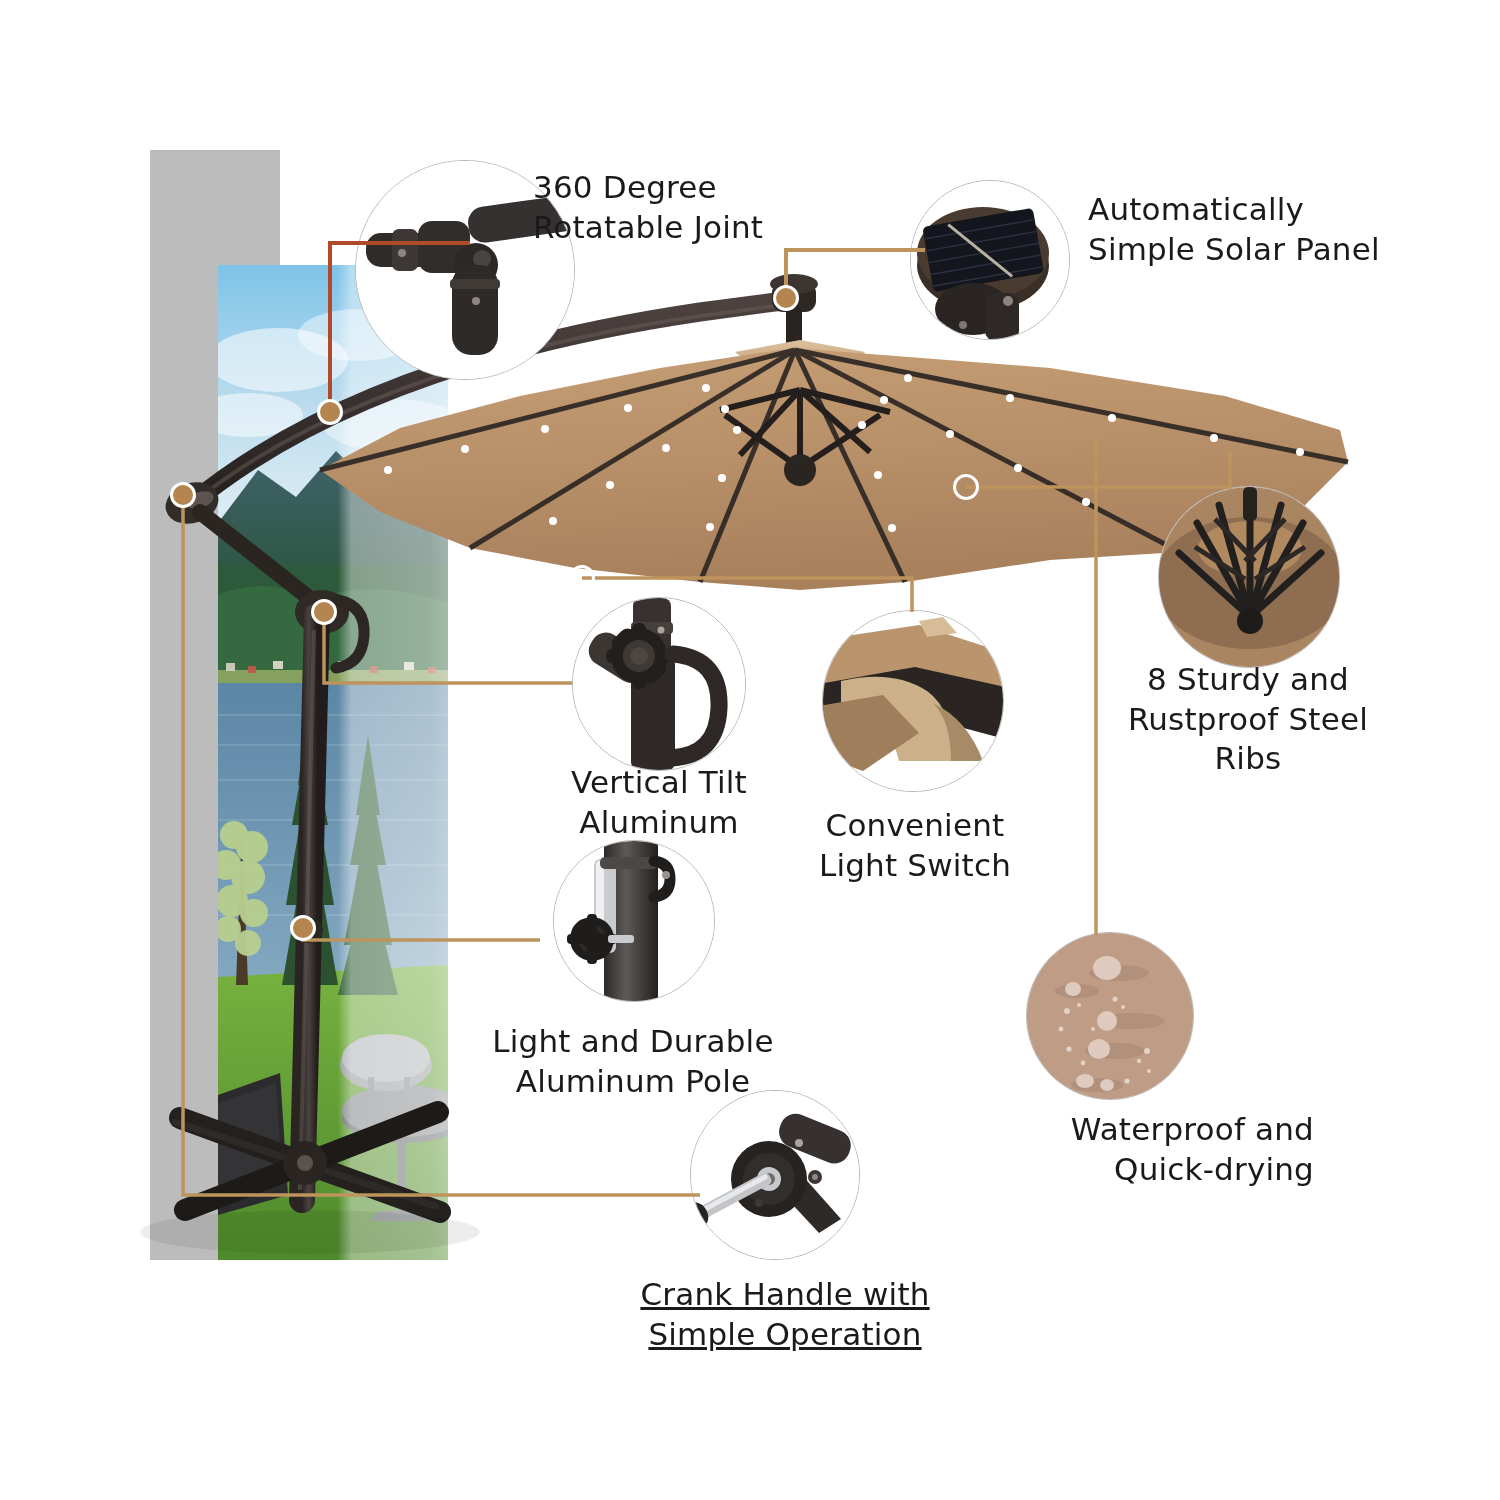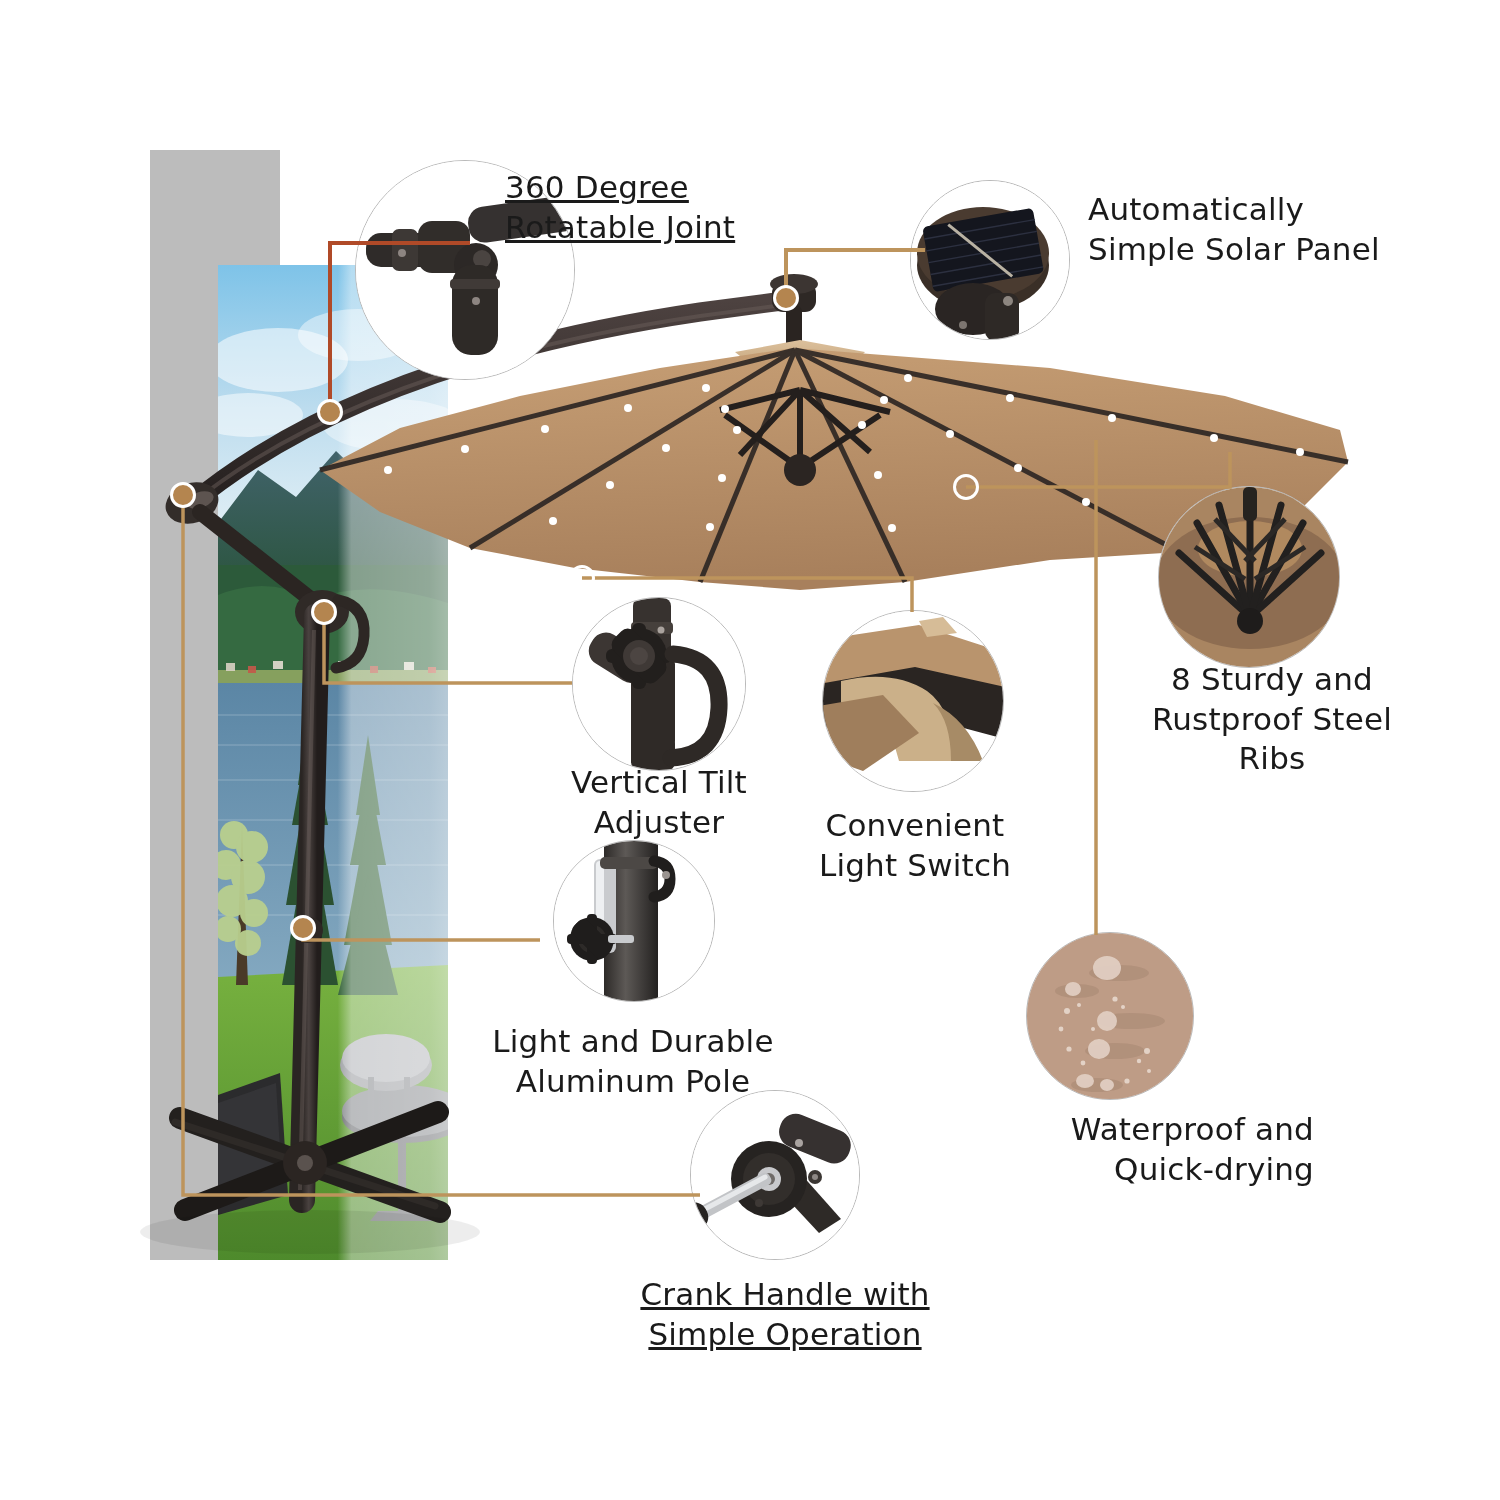--- a/index.html
+++ b/index.html
@@ -315,21 +315,21 @@
         <rect x="110" y="48" width="110" height="36" rx="16" fill="#353130" transform="rotate(-8 110 48)"></rect>
         <circle cx="120" cy="104" r="22" fill="#2c2826"></circle>
         <circle cx="126" cy="98" r="9" fill="#4a4441"></circle>
         <rect x="96" y="104" width="46" height="90" rx="19" fill="#2e2a27"></rect>
         <rect x="94" y="118" width="50" height="10" rx="4" fill="#403a37"></rect>
         <circle cx="120" cy="140" r="4" fill="#8d8581"></circle>
         <circle cx="46" cy="92" r="4" fill="#8d8581"></circle>
       </g>
     </svg>
   </div>
-  <div class="callout-label left" style="left:505px; top:168px; width:330px;text-decoration:underline;">360 Degree
+  <div class="callout-label left" style="left:533px; top:168px; width:330px;">360 Degree
 Rotatable Joint</div>
 
   <div class="bubble" style="left:910px; top:180px; width:160px; height:160px;">
     <svg width="160" height="160" viewBox="0 0 160 160">
       <rect width="160" height="160" fill="#ffffff"></rect>
       <ellipse cx="72" cy="84" rx="66" ry="46" fill="#3a2f27"></ellipse>
       <ellipse cx="72" cy="72" rx="66" ry="46" fill="#4a3b30"></ellipse>
       <g transform="rotate(-10 72 68)">
         <rect x="16" y="36" width="112" height="66" rx="5" fill="#14161e"></rect>
         <g stroke="#2c3040" stroke-width="1.4">
@@ -367,21 +367,21 @@
       <g stroke="#2b2826" stroke-width="5" fill="none">
         <path d="M36,60 L86,92"></path>
           <path d="M146,60 L96,92"></path>
         <path d="M56,32 L96,74"></path>
           <path d="M126,32 L86,74"></path>
       </g>
       <circle cx="91" cy="134" r="13" fill="#1e1c1b"></circle>
       <rect x="84" y="0" width="14" height="34" rx="5" fill="#26231f"></rect>
     </svg>
   </div>
-  <div class="callout-label center" style="left:1098px; top:660px; width:300px;margin-left:24px;">8 Sturdy and
+  <div class="callout-label center" style="left:1098px; top:660px; width:300px;">8 Sturdy and
 Rustproof Steel
 Ribs</div>
 
   <div class="bubble" style="left:572px; top:597px; width:174px; height:174px;">
     <svg width="174" height="174" viewBox="0 0 174 174">
       <rect width="174" height="174" fill="#ffffff"></rect>
       <rect x="60" y="0" width="38" height="60" rx="8" fill="#37322f"></rect>
       <rect x="58" y="24" width="42" height="12" rx="4" fill="#46403c"></rect>
       <circle cx="88" cy="32" r="3.5" fill="#aaa39e"></circle>
       <rect x="58" y="56" width="44" height="118" rx="10" fill="#2f2a27"></rect>
@@ -394,21 +394,21 @@
           <rect x="-30" y="-14" width="60" height="28" rx="9" transform="rotate(45)"></rect>
         </g>
         <circle cx="0" cy="0" r="16" fill="#3f3936"></circle>
         <circle cx="0" cy="0" r="9" fill="#4c4542"></circle>
       </g>
       <path d="M100,56 q48,4 46,54 q-2,48 -48,50" stroke="#2e2926" stroke-width="17" fill="none" stroke-linecap="round"></path>
       <path d="M104,76 q26,10 24,38 q-2,26 -26,32" stroke="#ffffff" stroke-width="5" fill="none" opacity="0.12"></path>
     </svg>
   </div>
   <div class="callout-label center" style="left:528px; top:763px; width:262px;">Vertical Tilt
-Adjuster</div>
+Aluminum</div>
 
   <div class="bubble" style="left:822px; top:610px; width:182px; height:182px;">
     <svg width="182" height="182" viewBox="0 0 182 182">
       <rect width="182" height="182" fill="#ffffff"></rect>
       <path d="M-10,30 L96,14 L182,42 L182,78 L96,58 L-10,78 Z" fill="#b9946d"></path>
       <path d="M-10,74 L92,56 L182,76 L182,128 L92,104 L-10,118 Z" fill="#2a2522"></path>
       <path d="M18,70 Q70,58 104,80 Q132,100 128,150 L76,150 Q66,104 18,96 Z" fill="#cbb089"></path>
       <path d="M110,92 Q144,108 160,150 L128,150 Q128,110 110,92 Z" fill="#a78b66"></path>
       <path d="M-10,96 L60,84 L96,122 L40,160 L-10,142 Z" fill="#9f7e5c"></path>
       <path d="M96,10 L120,6 L134,22 L104,26 Z" fill="#d6bc97"></path>

